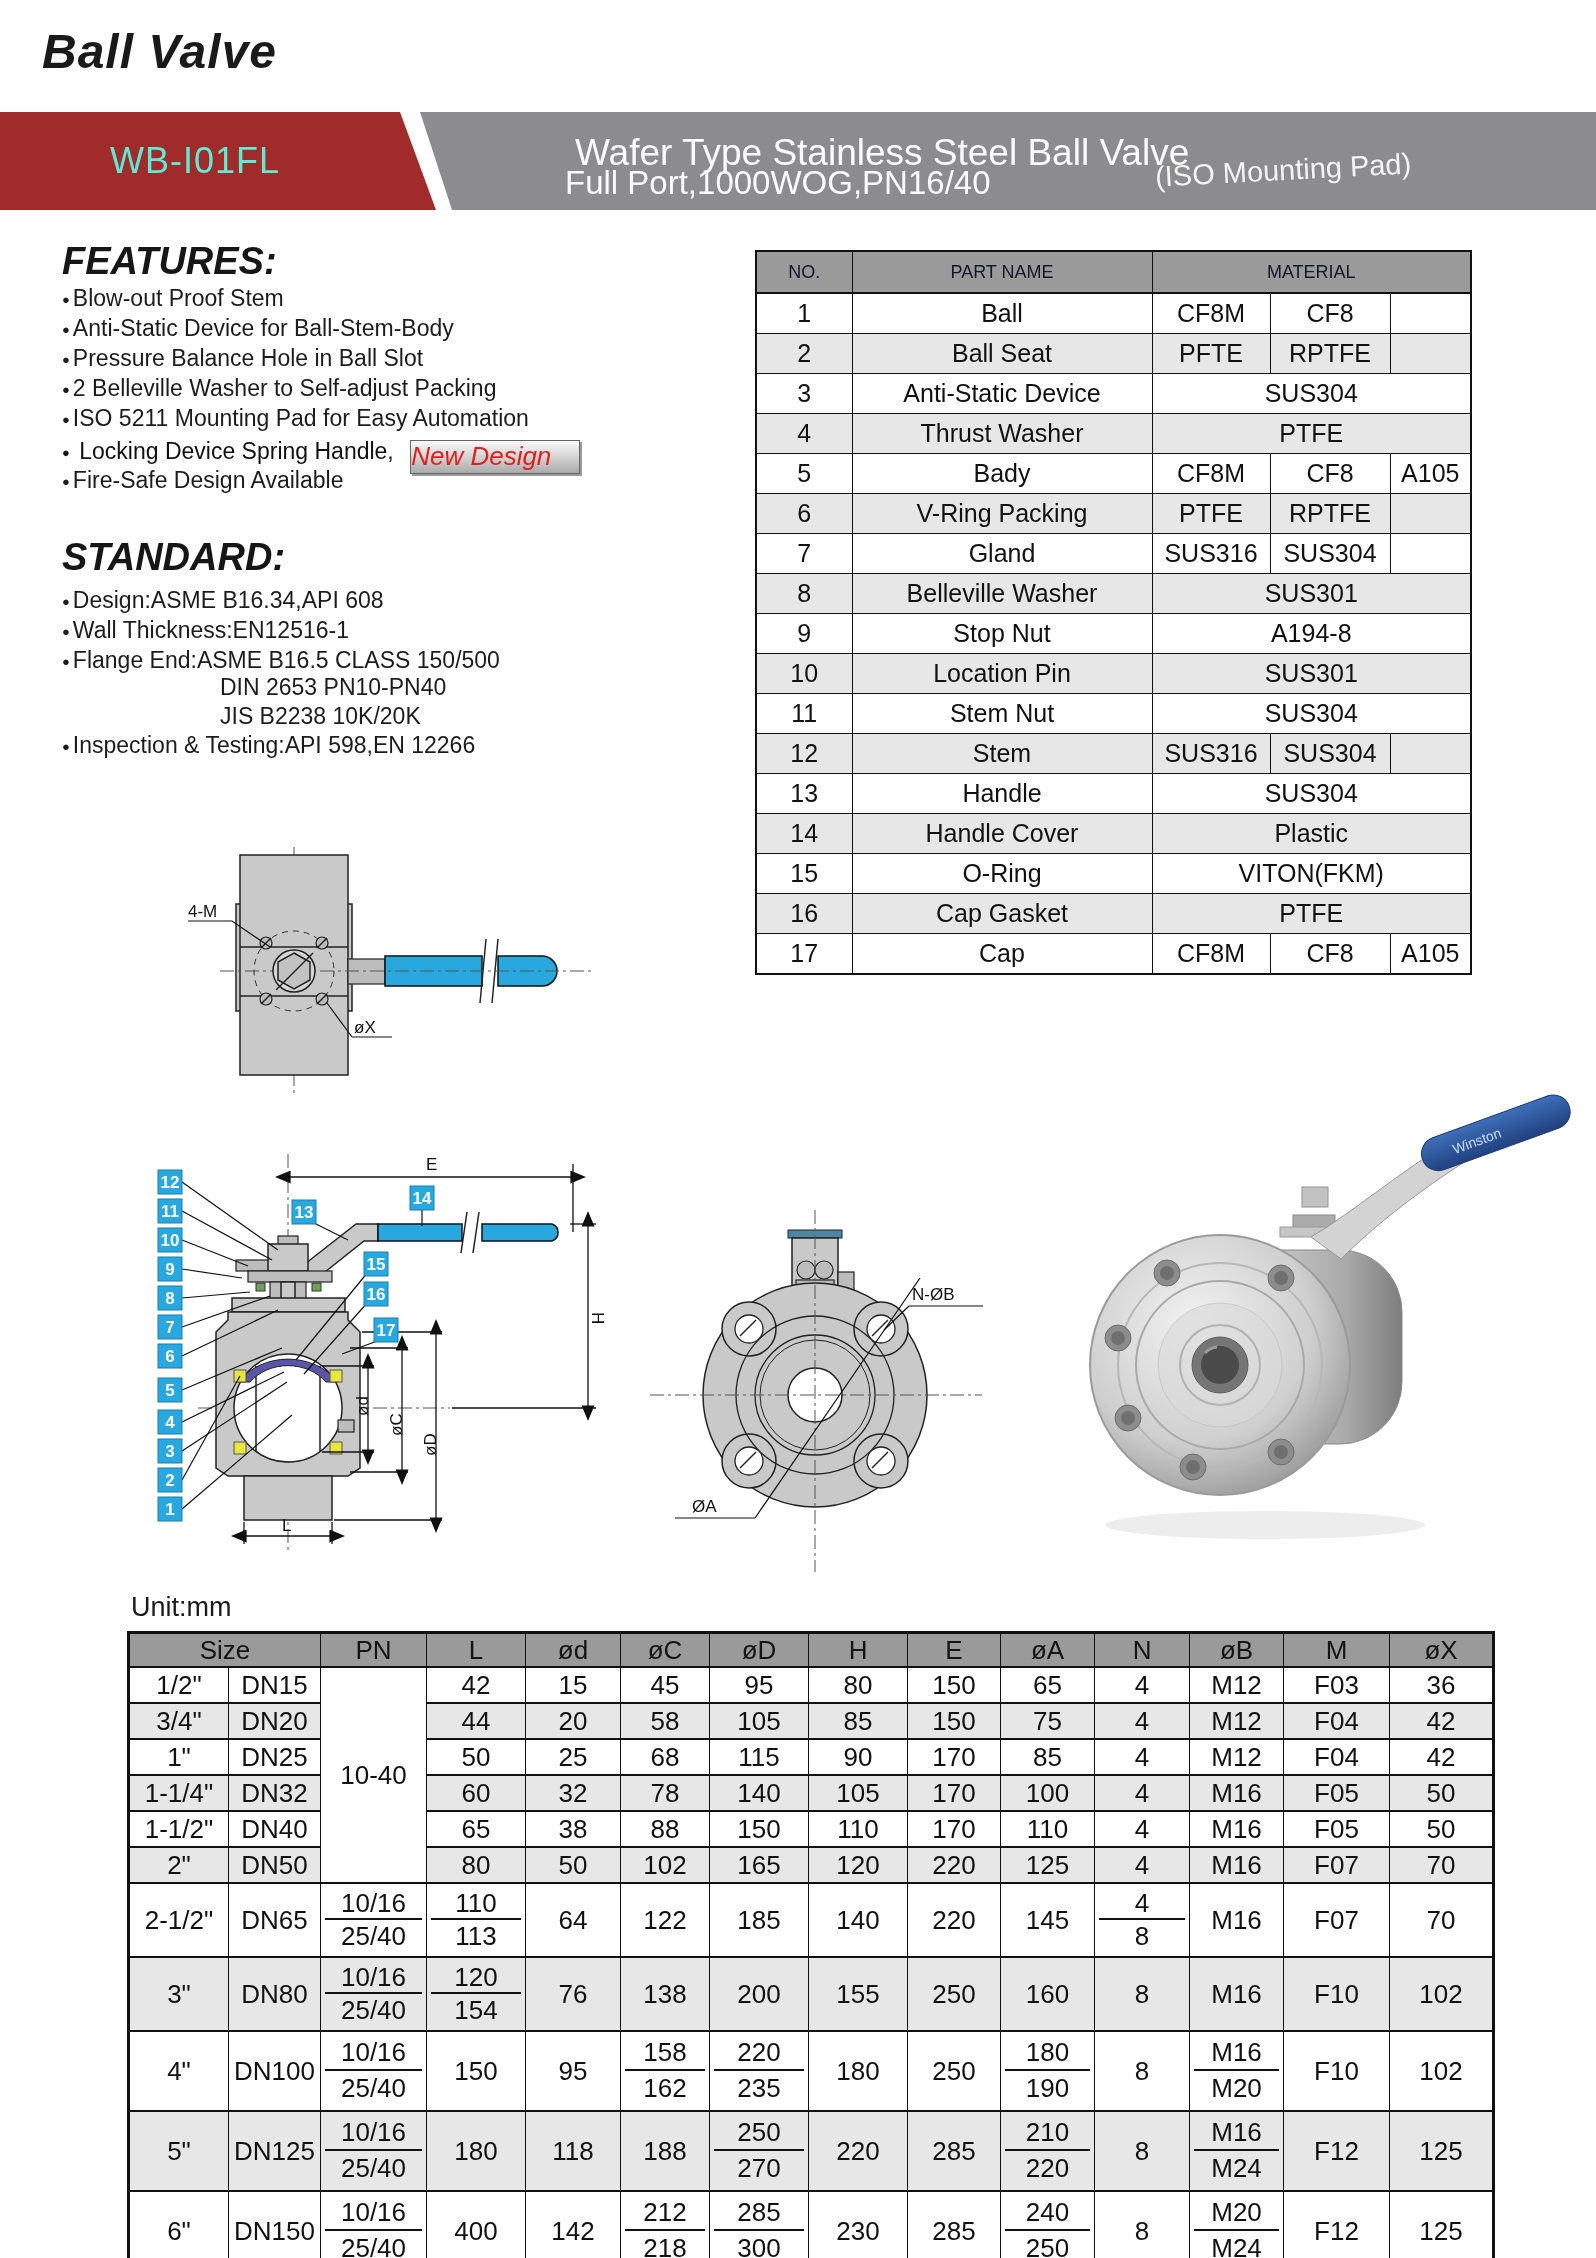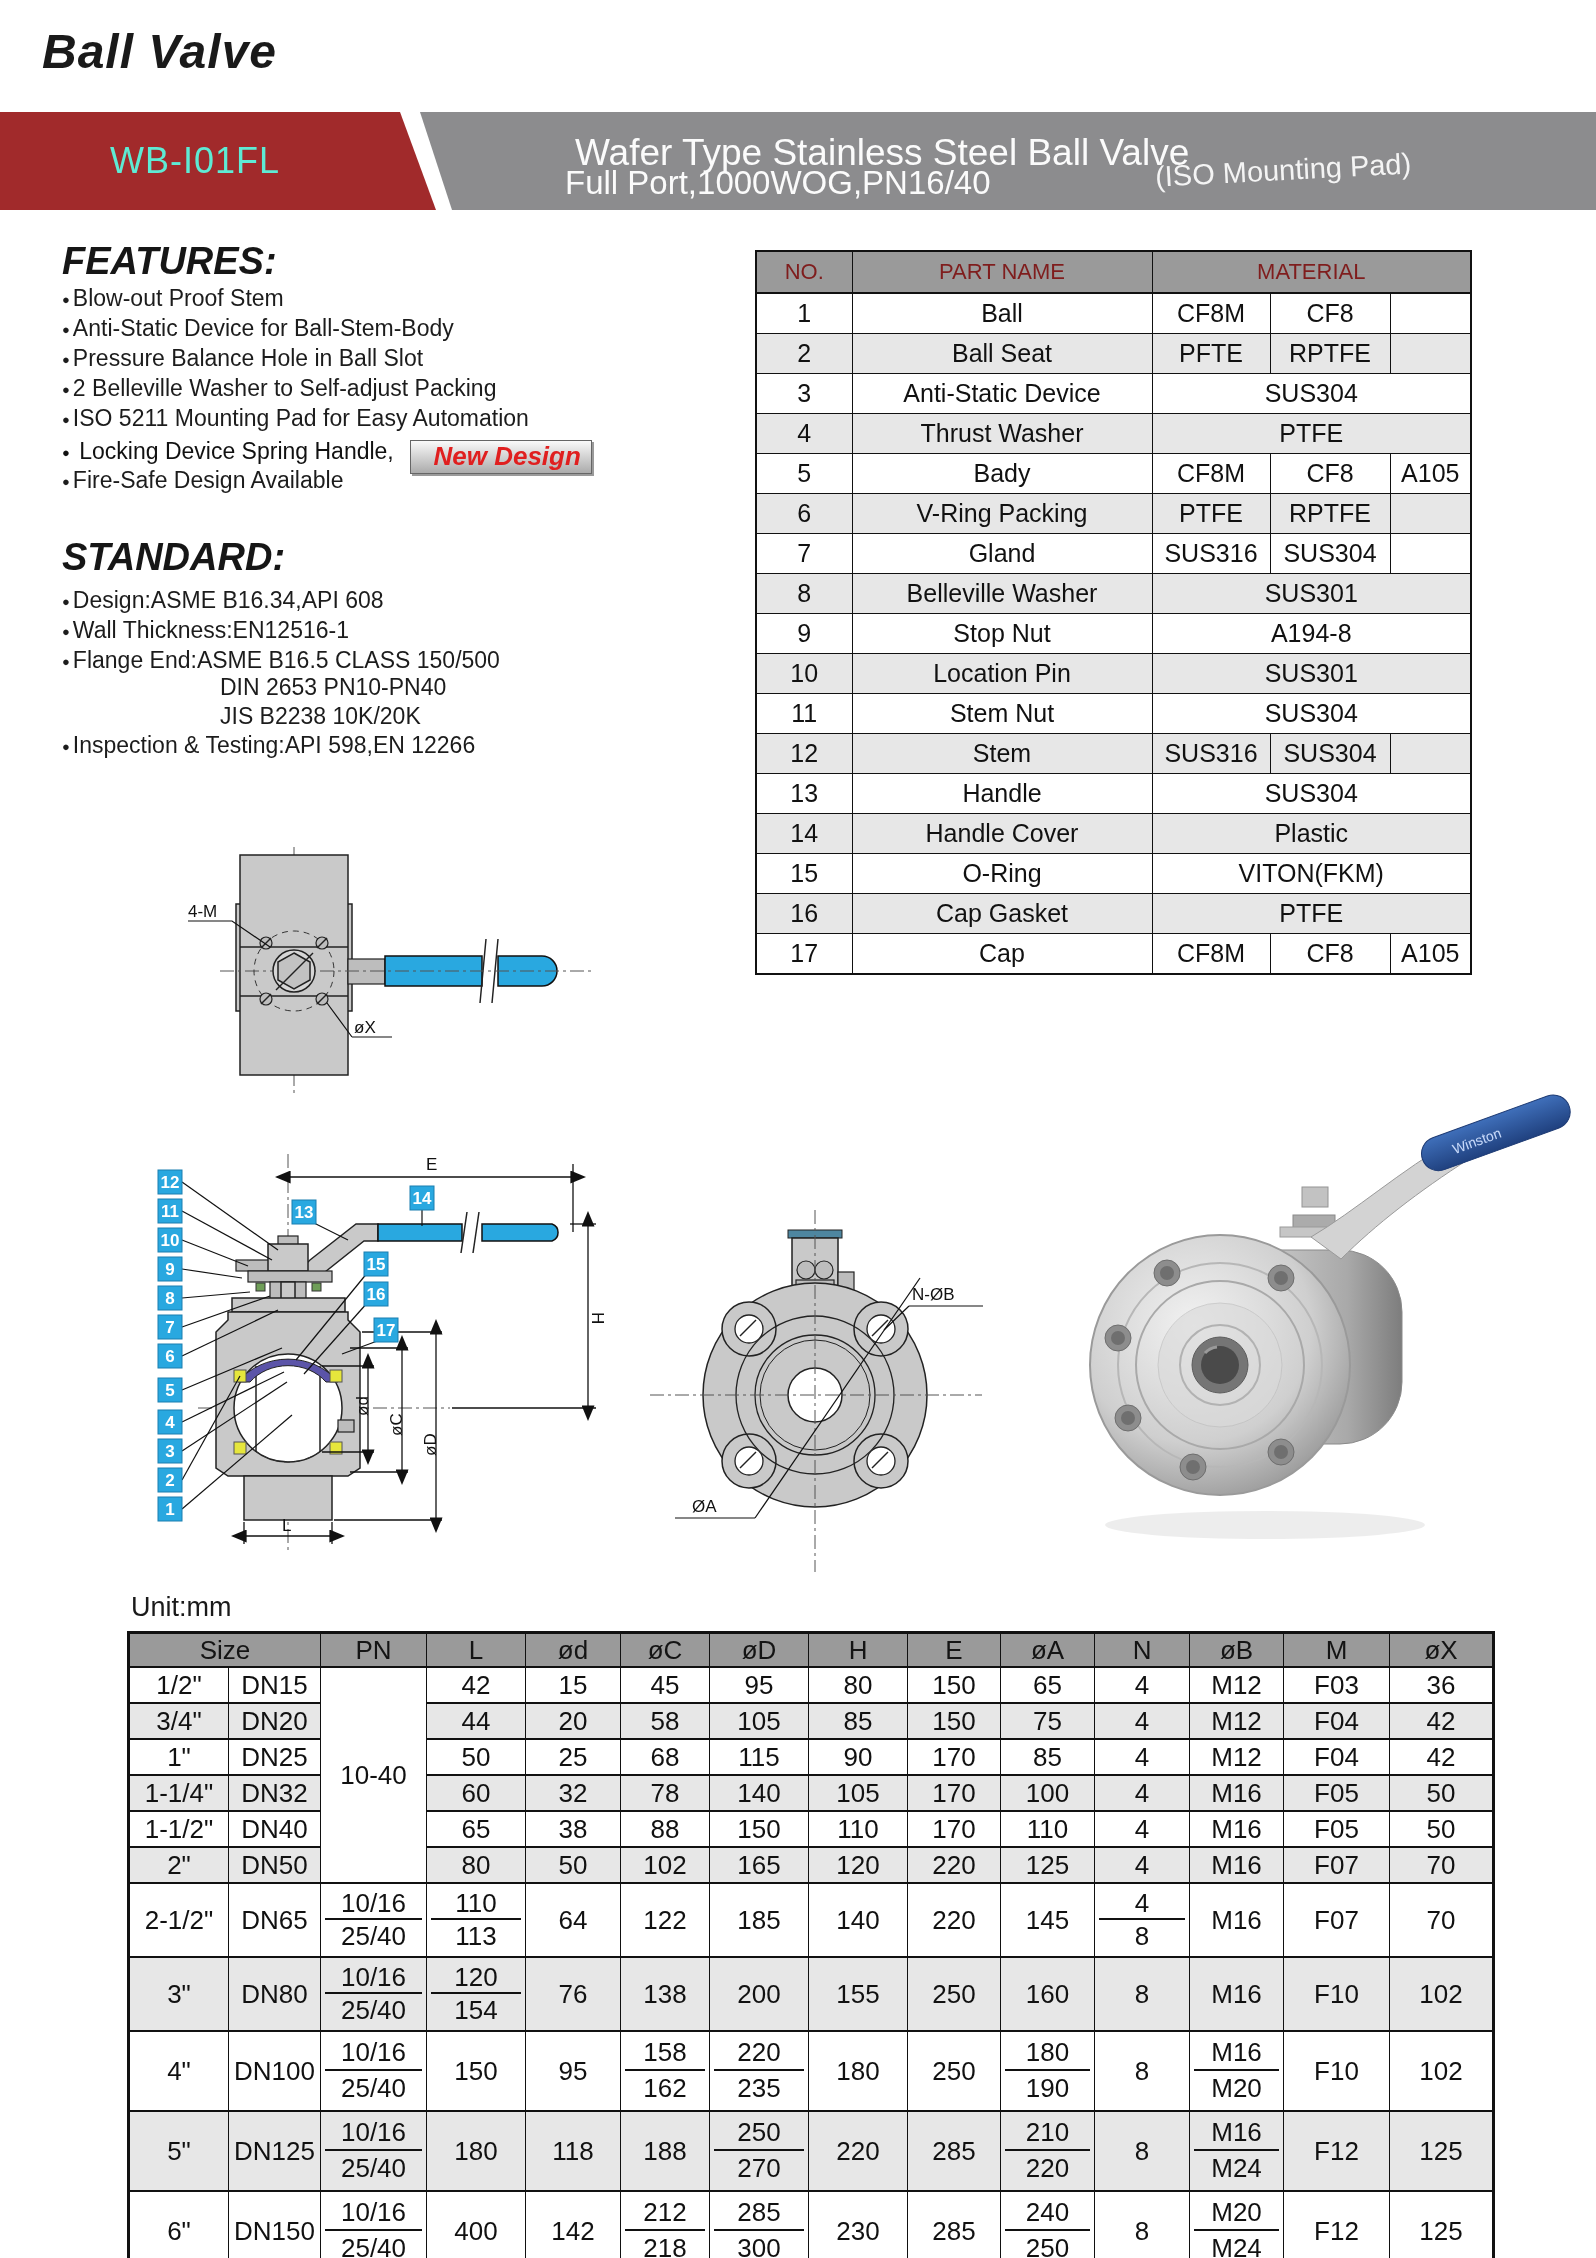--- a/index.html
+++ b/index.html
@@ -21,28 +21,28 @@
   .banner-gray .note{position:absolute;left:735px;top:42px;font-size:29px;color:#f4f4f4;transform:rotate(-3deg);}
 
   
   .sec-heading{font-size:38px;font-weight:bold;font-style:italic;color:#161616;}
   .feat-list,.std-list{font-size:23px;color:#1c1c1c;}
   .bullet-item{line-height:29px;white-space:nowrap;}
   .bullet-item::before{content:"●";font-size:13px;vertical-align:2px;margin-right:3px;}
   .sub-item{line-height:29px;padding-left:158px;white-space:nowrap;}
   .lock-row{left:62px;top:438px;font-size:23px;white-space:nowrap;}
   .lock-row::before{content:"●";font-size:13px;vertical-align:2px;margin-right:3px;}
-  .new-design{display:inline-block;margin-left:10px;width:168px;height:32px;line-height:30px;text-align:center;
+  .new-design{display:inline-block;margin-left:10px;width:168px;height:32px;line-height:30px;text-align:left;
       background:linear-gradient(#fafafa,#ababab);border:1px solid #666;box-shadow:2px 2px 0 #9a9a9a;
-      color:#e01f1f;font-weight:bold;font-style:italic;font-size:26px;vertical-align:-6px;padding-left:12px;}
+      color:#e01f1f;font-weight:normal;font-style:italic;font-size:26px;vertical-align:-6px;}
 
   
   .ptable{border-collapse:collapse;table-layout:fixed;width:715px;border:2px solid #111;}
   .ptable th,.ptable td{border:1px solid #111;text-align:center;padding:0;overflow:hidden;}
-  .ptable th{background:#9a9a9a;height:40px;font-size:22px;font-weight:normal;color:#7f1d1d;border-bottom:2px solid #111;}
+  .ptable th{background:#9a9a9a;height:40px;font-size:18px;font-weight:normal;color:#0f172a;border-bottom:2px solid #111;}
   .ptable td{height:39px;font-size:25px;}
   .ptable tr.even{background:#e7e7e7;}
   .ptable tr.odd{background:#ffffff;}
 
   
   .unit-label{left:131px;top:1592px;font-size:27px;color:#1a1a1a;}
   .dtable{border-collapse:collapse;table-layout:fixed;width:1365px;border:3px solid #111;}
   .dtable th,.dtable td{border:1px solid #111;border-top-width:2px;border-bottom-width:2px;
       text-align:center;padding:0;font-size:26px;overflow:hidden;}
   .dtable th{background:#9a9a9a;height:32px;font-weight:normal;color:#141414;}

